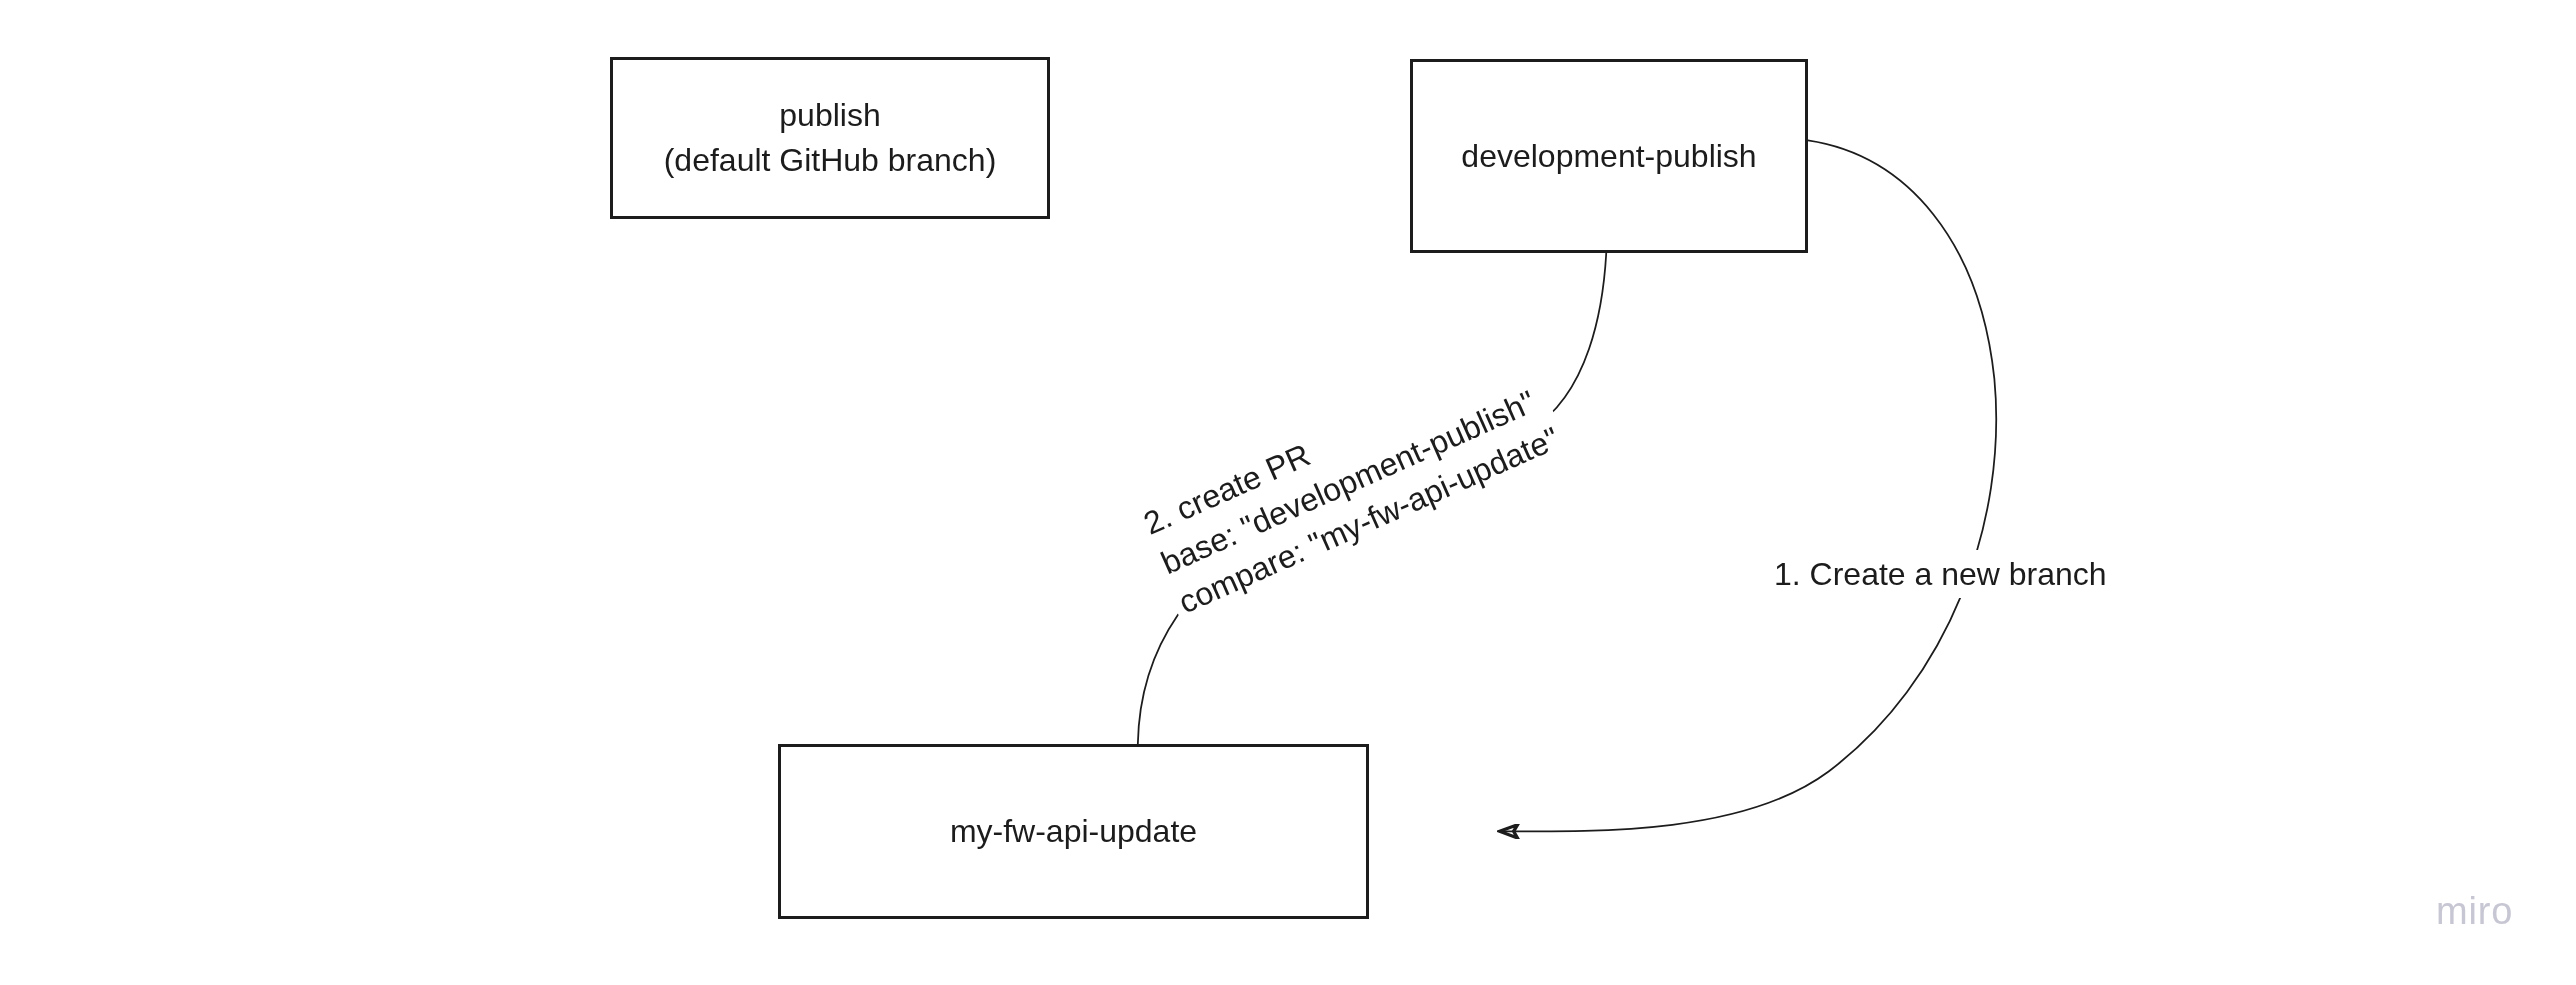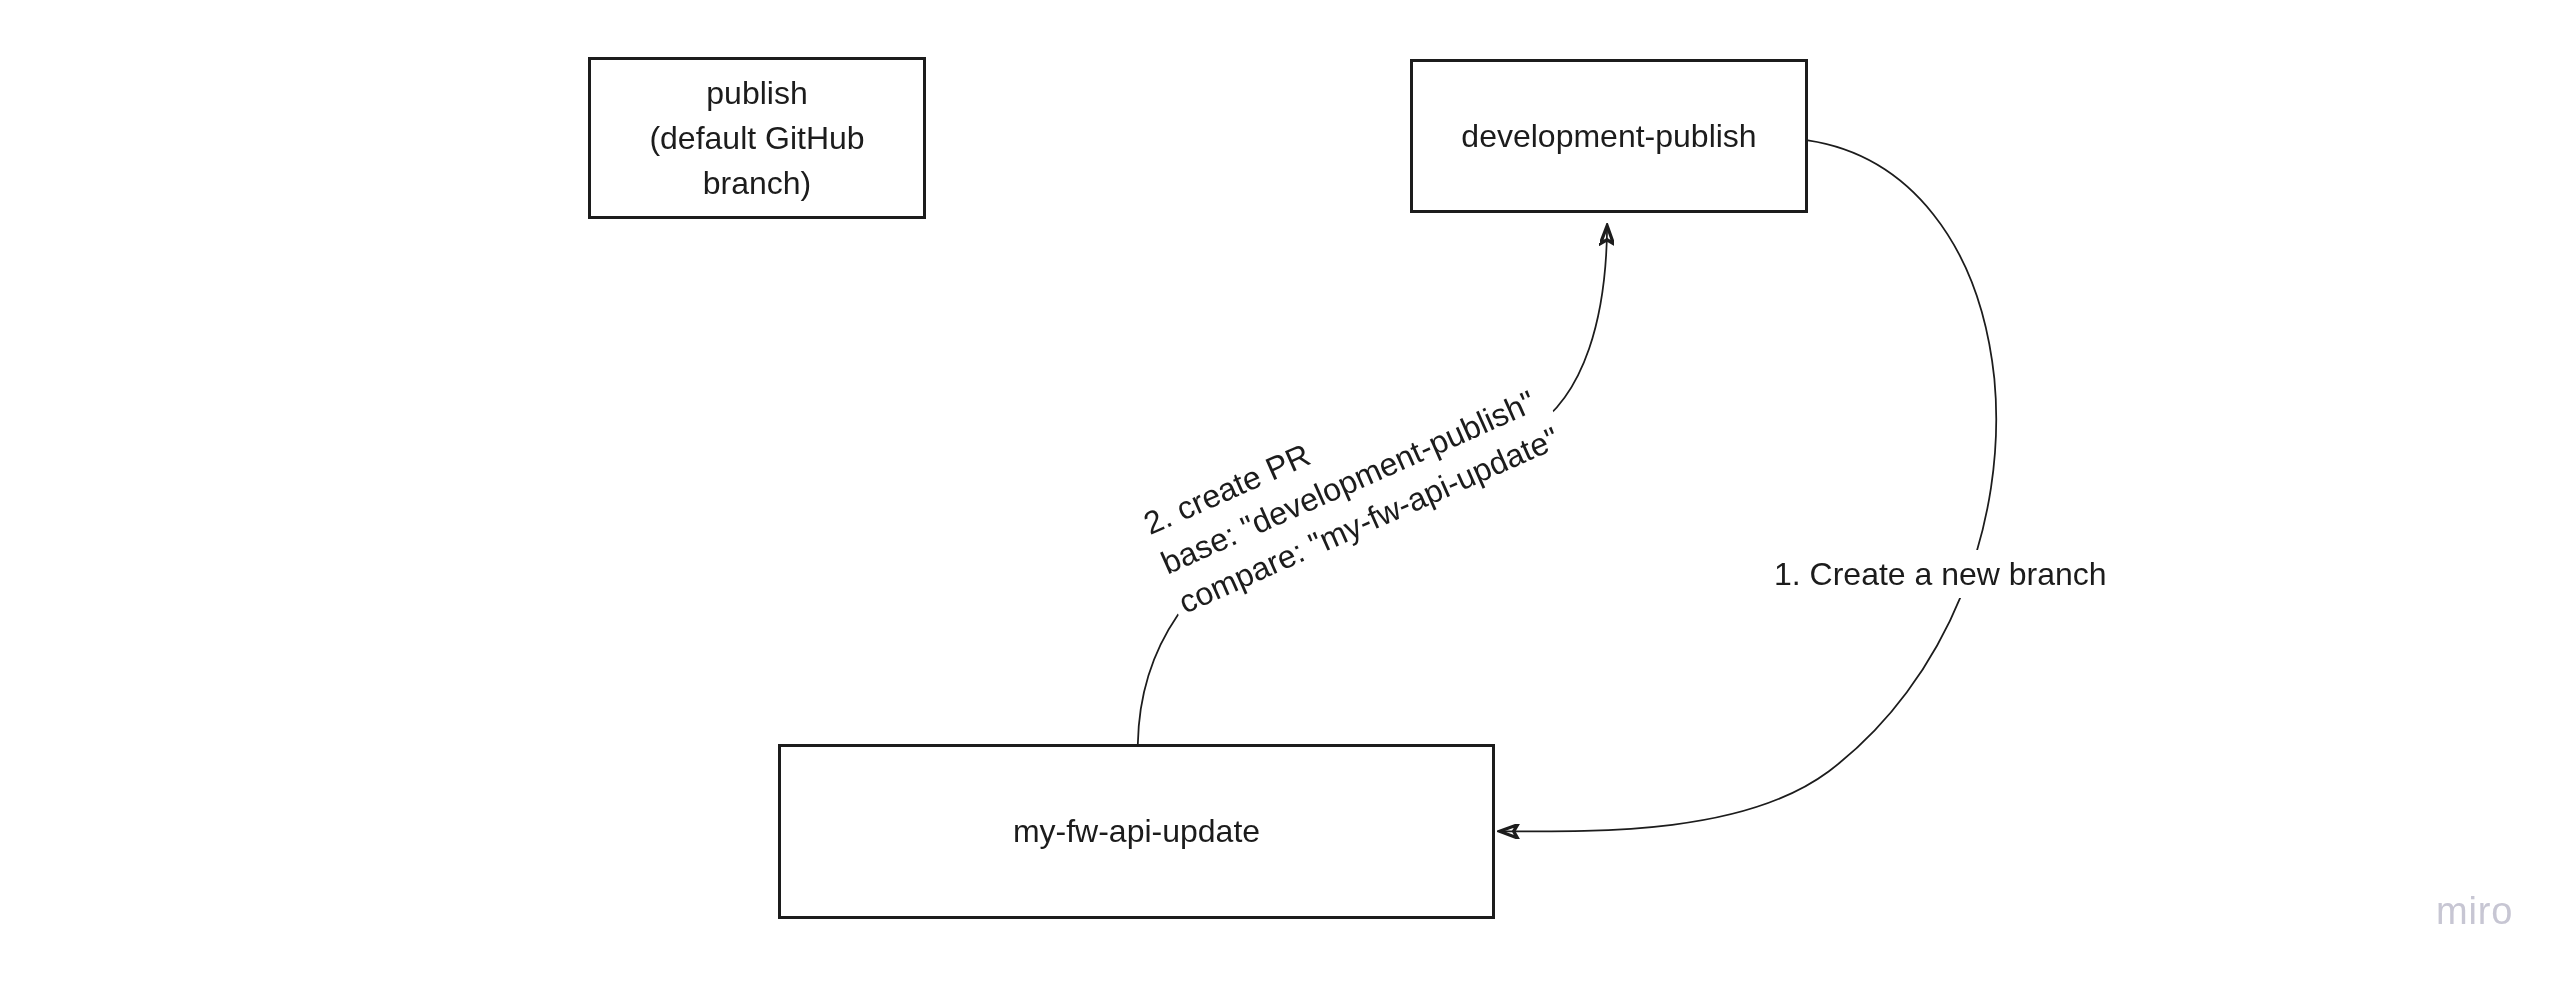--- a/index.html
+++ b/index.html
@@ -30,23 +30,23 @@
     box-sizing:border-box;
     background:var(--bg);
     border:3.2px solid var(--stroke);
     display:flex;align-items:center;justify-content:center;
     text-align:center;
     font-size:32px;line-height:45px;
     color:var(--text);
     white-space:pre-line;
     z-index:3;
   }
-  .node-publish{left:588px;top:57px;width:338px;height:162px;}
-  .node-development-publish{left:1410px;top:59px;width:398px;height:154px;}
-  .node-my-fw-api-update{left:778px;top:744px;width:717px;height:175px;}
+  .node-publish{left:610px;top:57px;width:440px;height:162px;}
+  .node-development-publish{left:1410px;top:59px;width:398px;height:194px;}
+  .node-my-fw-api-update{left:778px;top:744px;width:591px;height:175px;}
   .connector-label{
     position:absolute;
     background:var(--bg);
     color:var(--text);
     font-size:32px;
     z-index:2;
     white-space:pre-line;
   }
   .label-create-branch{
     left:1766px;top:550px;

